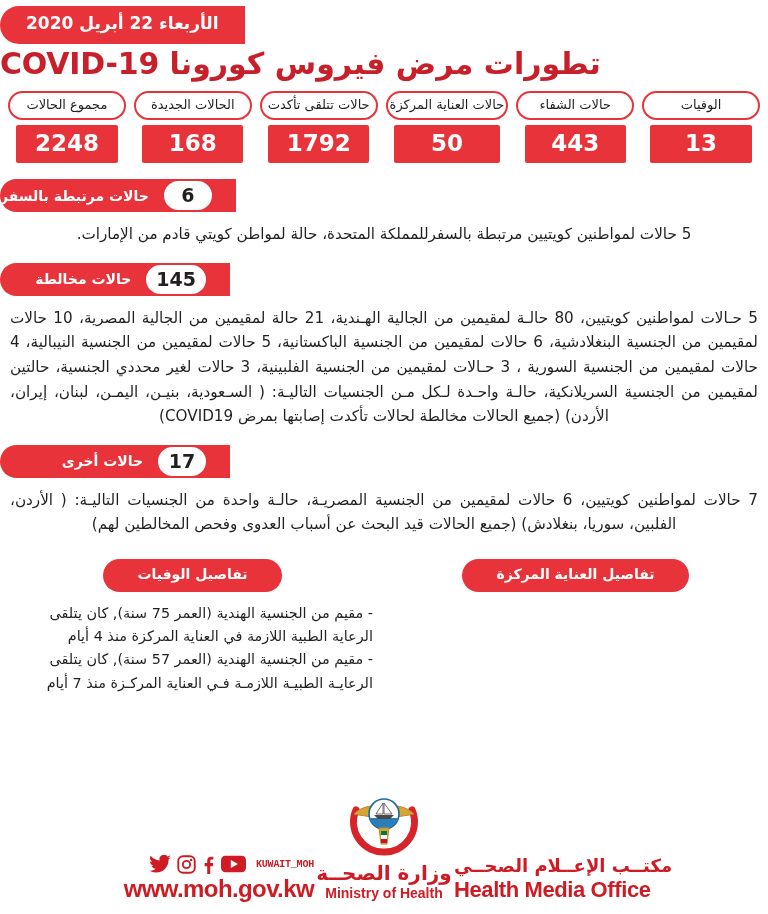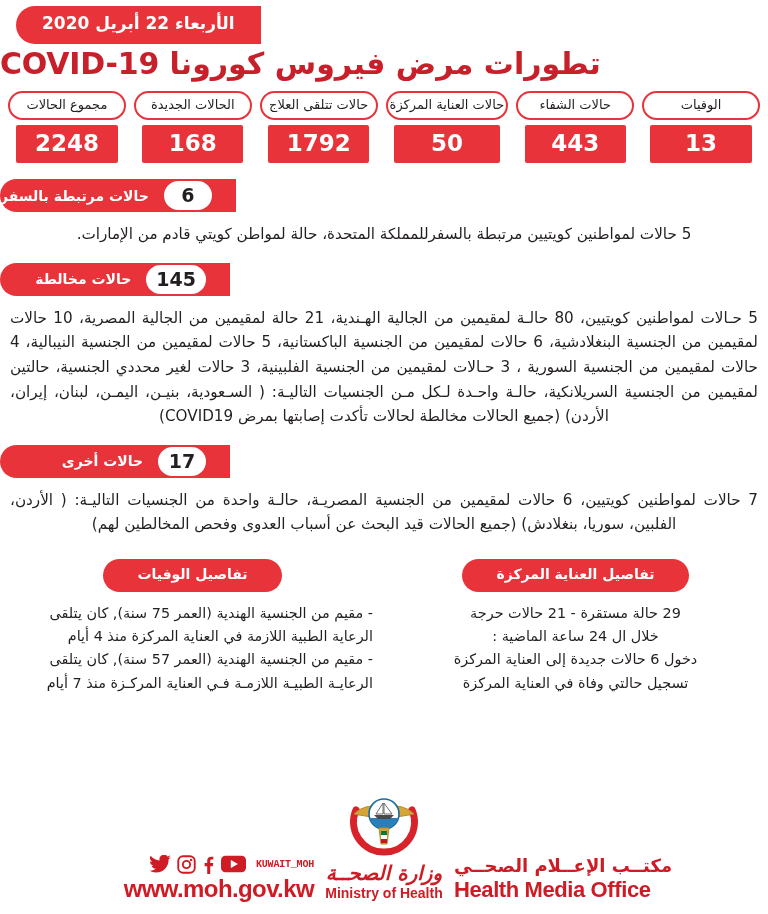--- a/index.html
+++ b/index.html
@@ -23,21 +23,21 @@
     height: 44px;
   }
   .date-pill {
     background: #e8333a;
     color: #ffffff;
     font-size: 17px;
     font-weight: bold;
     padding: 7px 26px 9px 26px;
     border-radius: 22px 0 0 22px;
     margin-right: auto;
-    margin-left: 16px;
+    margin-left: 0;
     letter-spacing: 0.2px;
     white-space: nowrap;
     line-height: 1.25;
   }
 
   
   .title {
     text-align: left;
     color: #c8202a;
     font-size: 30px;
@@ -244,21 +244,20 @@
     letter-spacing: -0.6px;
     line-height: 1.1;
   }
 
   .moh-ar {
     color: #cf1b24;
     font-size: 20px;
     font-weight: bold;
     line-height: 1.15;
     text-align: center;
-    font-style: italic;
   }
   .moh-en {
     color: #cf1b24;
     font-size: 14px;
     font-weight: bold;
     font-family: "Liberation Sans", sans-serif;
     direction: ltr;
     line-height: 1.2;
     text-align: left;
   }
@@ -298,21 +297,21 @@
   </div>
   <div class="stat">
     <div class="stat-label">حالات الشفاء</div>
     <div class="stat-value">443</div>
   </div>
   <div class="stat">
     <div class="stat-label">حالات العناية المركزة</div>
     <div class="stat-value">50</div>
   </div>
   <div class="stat">
-    <div class="stat-label">حالات تتلقى العلاج</div>
+    <div class="stat-label">حالات تتلقى تأكدت</div>
     <div class="stat-value">1792</div>
   </div>
   <div class="stat">
     <div class="stat-label">الحالات الجديدة</div>
     <div class="stat-value">168</div>
   </div>
   <div class="stat">
     <div class="stat-label">مجموع الحالات</div>
     <div class="stat-value">2248</div>
   </div>
@@ -345,26 +344,20 @@
     </div>
     <div class="badge-title">حالات أخرى</div>
   </div>
 </div>
 <div class="para">7 حالات لمواطنين كويتيين، 6 حالات لمقيمين من الجنسية المصريـة، حالـة واحدة من الجنسيات التاليـة: ( الأردن، الفلبين، سوريا، بنغلادش) (جميع الحالات قيد البحث عن أسباب العدوى وفحص المخالطين لهم)</div>
 
 <div class="panels">
 
   <div class="panel">
     <div class="panel-head">تفاصيل العناية المركزة</div>
-    <div class="panel-body">
-      <div>29 حالة مستقرة  -  21 حالات حرجة</div>
-      <div>خلال ال 24 ساعة الماضية :</div>
-      <div>دخول 6 حالات جديدة إلى العناية المركزة</div>
-      <div>تسجيل حالتي وفاة في العناية المركزة</div>
-    </div>
   </div>
 
   <div class="panel">
     <div class="panel-head">تفاصيل الوفيات</div>
     <div class="panel-body rtl-left">
       <div>- مقيم من الجنسية الهندية (العمر 75 سنة), كان يتلقى الرعاية الطبية اللازمة في العناية المركزة منذ 4 أيام</div>
       <div>- مقيم من الجنسية الهندية (العمر 57  سنة), كان يتلقى الرعايـة الطبيـة اللازمـة فـي العناية المركـزة منذ 7 أيام</div>
     </div>
   </div>
 

